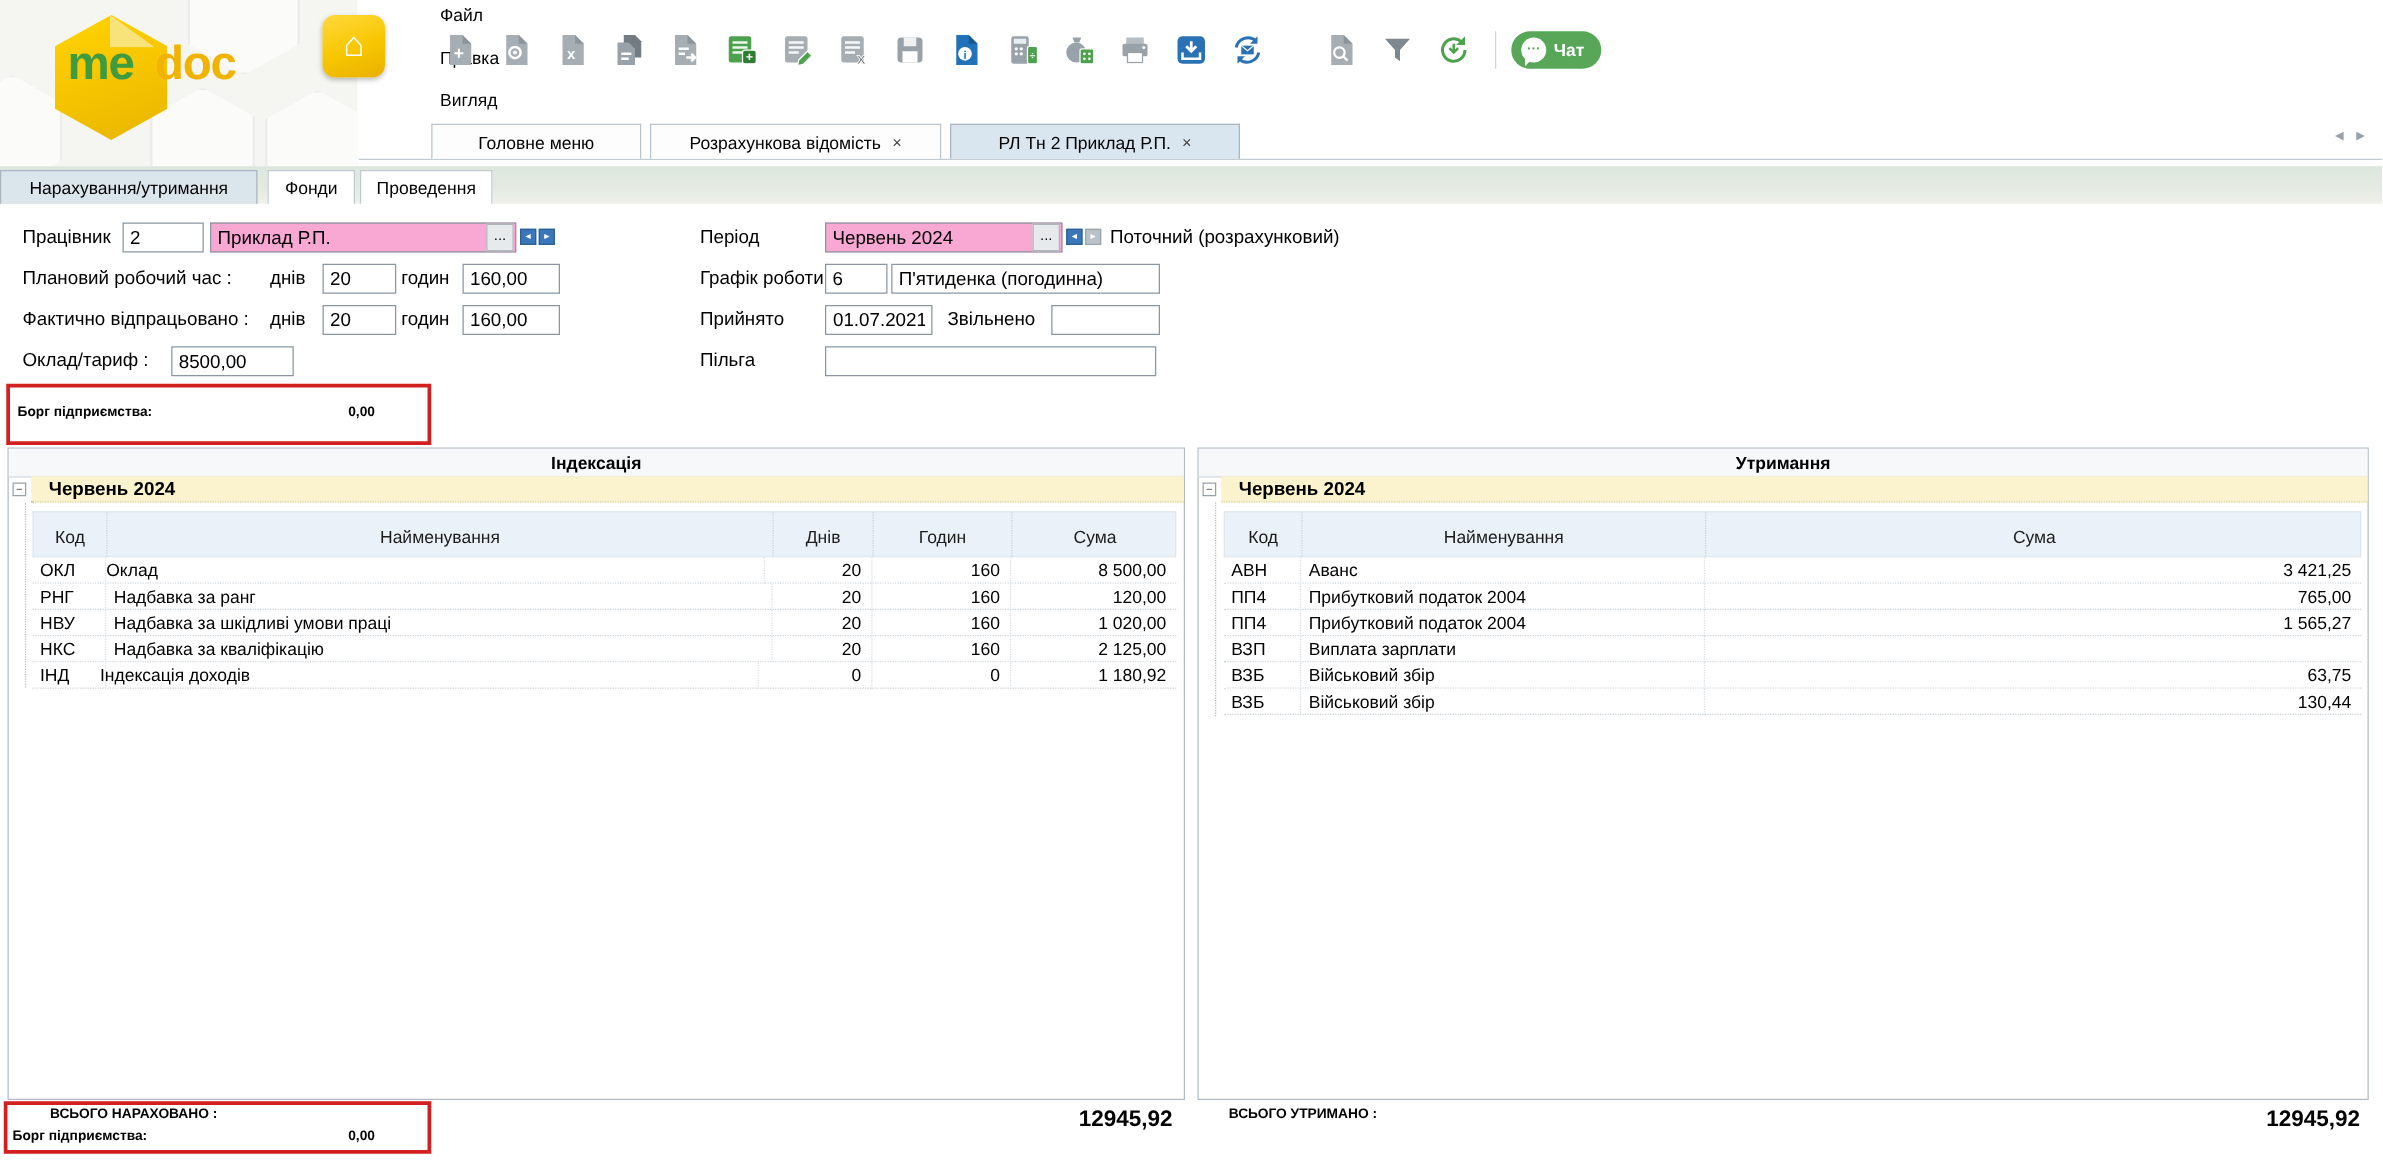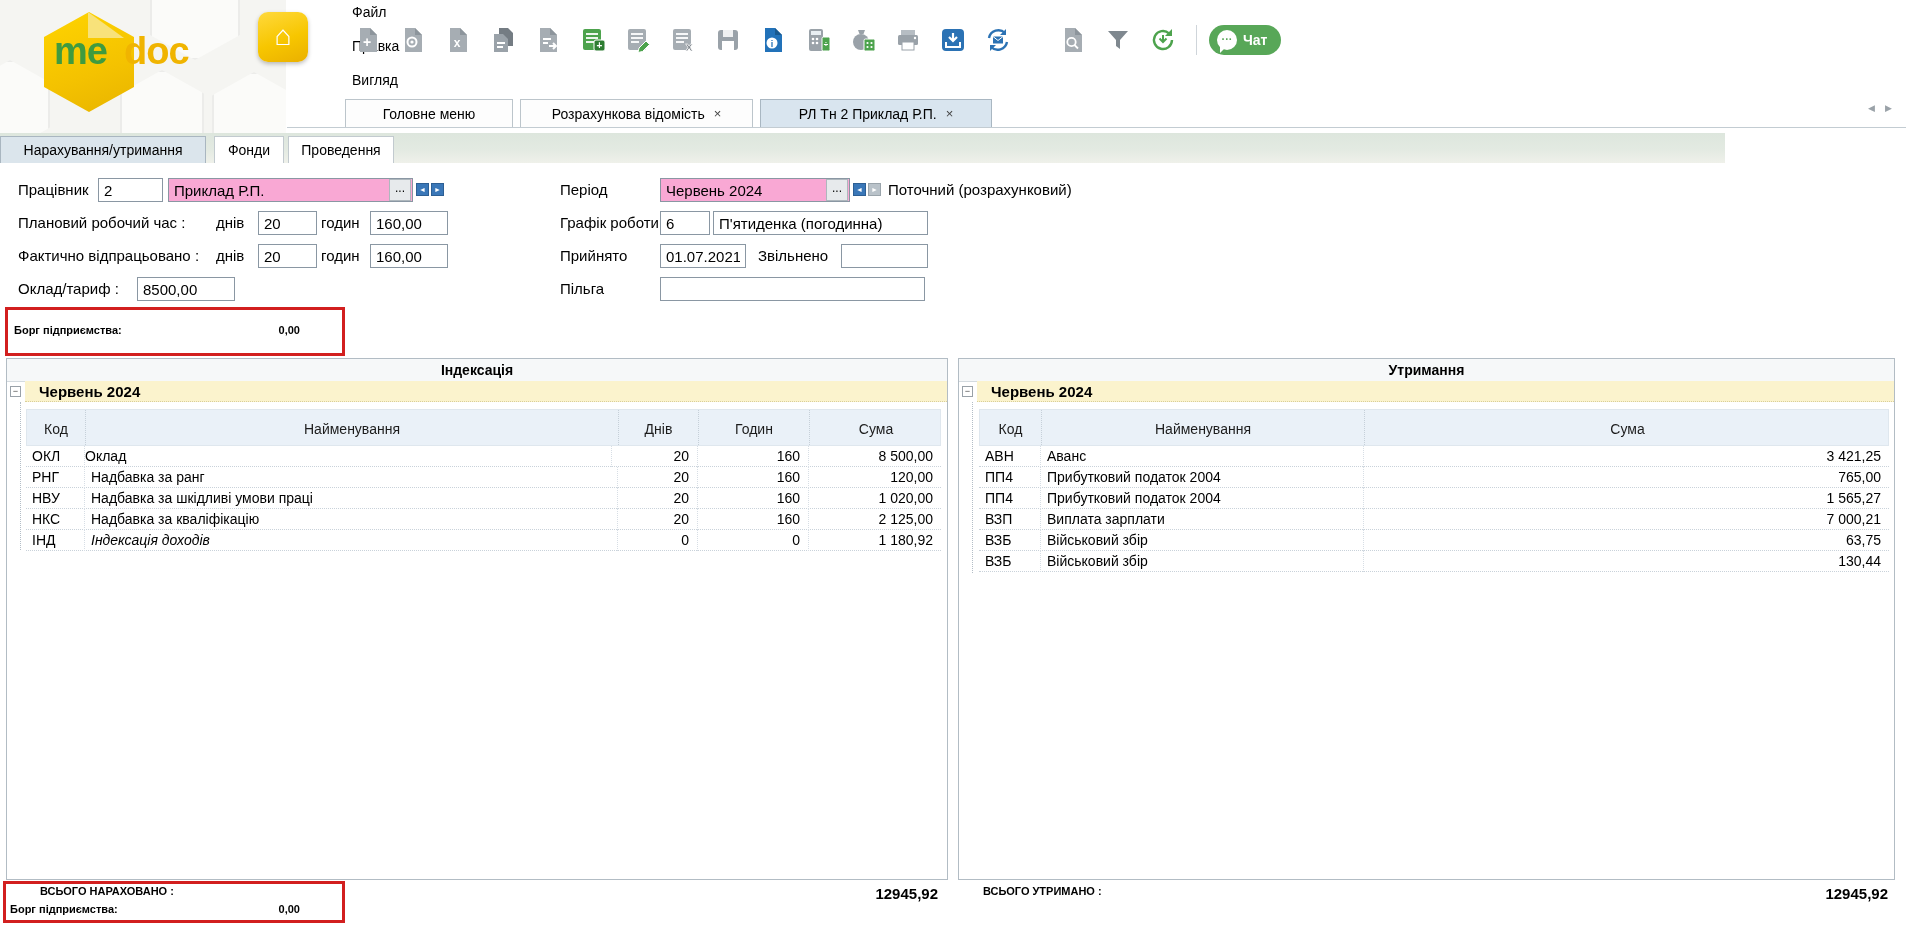--- a/index.html
+++ b/index.html
@@ -32,21 +32,21 @@
   .chat-bubble:after{content:"";position:absolute;left:3px;bottom:-3px;border:4px solid transparent;border-top-color:#fff;border-left-color:#fff;}
   .chat-label{color:#fff;font-size:14px;font-weight:bold;}
   
   .tabline{position:absolute;left:287px;top:127px;right:0;height:1px;background:#c3ccd2;}
   .doctab{position:absolute;top:99px;height:28px;box-sizing:border-box;border:1px solid #bcc5cb;border-bottom:none;
           background:#fdfdfd;display:flex;align-items:center;justify-content:center;gap:9px;font-size:14px;cursor:pointer;}
   .doctab.active{background:#d9e5ef;border-color:#a9b7c2;}
   .tab-close{font-size:13px;color:#444;line-height:12px;cursor:pointer;}
   .tabnav{position:absolute;top:103px;font-size:9px;color:#9aa2a8;cursor:pointer;}
   
-  .subtabbar{position:absolute;left:0;top:133px;width:1725px;height:30px;
+  .subtabbar{position:absolute;left:0;top:133px;width:1906px;height:30px;
              background:linear-gradient(180deg,#dde6dd 0%,#e3eae2 55%,#eff1ea 100%);}
   .subtab{position:absolute;bottom:0;height:27px;box-sizing:border-box;background:#fff;border:1px solid #c2cacf;border-bottom:none;
           font-size:14px;display:flex;align-items:center;justify-content:center;cursor:pointer;}
   .subtab.active{background:#dbe5ec;border-color:#a9b6c0;}
   
   .lbl{position:absolute;font-size:15px;line-height:24px;height:24px;white-space:nowrap;}
   .inp{position:absolute;box-sizing:border-box;height:24px;border:1px solid #8a97a3;background:#fff;
        font-family:"Liberation Sans",sans-serif;font-size:15px;padding:1px 5px;color:#000;}
   .combo{position:absolute;box-sizing:border-box;height:24px;border:1px solid #8a97a3;background:#f9a8d4;
          display:flex;align-items:center;}
@@ -71,21 +71,21 @@
   .thead{position:absolute;top:50px;height:37px;background:#eaf1f8;border:1px solid #dfe7ee;box-sizing:border-box;}
   .hc{position:absolute;top:0;height:37px;font-size:14px;color:#1c1c1c;display:flex;align-items:center;justify-content:center;
       border-right:1px dotted #c6d0d9;box-sizing:border-box;}
   .trow{position:absolute;height:21px;border-bottom:1px dotted #c9d2da;box-sizing:border-box;background:#fff;cursor:default;}
   .tc{position:absolute;top:0;height:21px;font-size:14px;line-height:20px;white-space:nowrap;overflow:hidden;box-sizing:border-box;
       border-right:1px dotted #d7dee5;}
   .tc.num{text-align:right;padding-right:8px;}
   .tc.txt{text-align:left;padding-left:6px;}
   
   .lt.c1{left:19px;width:59px;}
-  .totval{position:absolute;font-size:15px;font-weight:bold;text-align:right;white-space:nowrap;}
+  .totval{position:absolute;font-size:18px;font-weight:bold;text-align:right;white-space:nowrap;}
 </style>
 </head>
 <body>
 
 <div class="stage">
 
   <div class="logo-block">
     <div class="hexdeco" style="left:-30px;top:60px;width:80px;height:90px;"></div>
     <div class="hexdeco" style="left:150px;top:-40px;width:90px;height:100px;"></div>
     <div class="hexdeco" style="left:120px;top:70px;width:84px;height:94px;"></div>
@@ -372,21 +372,21 @@
     </div>
     <div class="trow" style="left:19px;top:150px;width:915px;">
       <span class="tc txt" style="left:0;width:59px;">НКС</span>
       <span class="tc txt" style="left:59px;width:533px;">Надбавка за кваліфікацію</span>
       <span class="tc num" style="left:592px;width:80px;">20</span>
       <span class="tc num" style="left:672px;width:111px;">160</span>
       <span class="tc num" style="left:783px;width:132px;border-right:none;">2 125,00</span>
     </div>
     <div class="trow" style="left:19px;top:171px;width:915px;">
       <span class="tc txt" style="left:0;width:59px;">ІНД</span>
-      <span class="tc txt" style="left:59px;width:533px;font-style:italic;">Індексація доходів</span>
+      <span class="tc txt" style="left:48px;width:533px;">Індексація доходів</span>
       <span class="tc num" style="left:592px;width:80px;">0</span>
       <span class="tc num" style="left:672px;width:111px;">0</span>
       <span class="tc num" style="left:783px;width:132px;border-right:none;">1 180,92</span>
     </div>
   </div>
 
   <div class="panel" style="left:958px;width:937px;">
     <div class="ptitle">Утримання</div>
     <span class="expander">−</span>
     <div class="groupband">Червень 2024</div>
@@ -407,21 +407,20 @@
       <span class="tc num" style="left:385px;width:525px;border-right:none;">765,00</span>
     </div>
     <div class="trow" style="left:20px;top:129px;width:910px;">
       <span class="tc txt" style="left:0;width:62px;">ПП4</span>
       <span class="tc txt" style="left:62px;width:323px;">Прибутковий податок 2004</span>
       <span class="tc num" style="left:385px;width:525px;border-right:none;">1 565,27</span>
     </div>
     <div class="trow" style="left:20px;top:150px;width:910px;">
       <span class="tc txt" style="left:0;width:62px;">ВЗП</span>
       <span class="tc txt" style="left:62px;width:323px;">Виплата зарплати</span>
-      <span class="tc num" style="left:385px;width:525px;border-right:none;">7 000,21</span>
     </div>
     <div class="trow" style="left:20px;top:171px;width:910px;">
       <span class="tc txt" style="left:0;width:62px;">ВЗБ</span>
       <span class="tc txt" style="left:62px;width:323px;">Військовий збір</span>
       <span class="tc num" style="left:385px;width:525px;border-right:none;">63,75</span>
     </div>
     <div class="trow" style="left:20px;top:192px;width:910px;">
       <span class="tc txt" style="left:0;width:62px;">ВЗБ</span>
       <span class="tc txt" style="left:62px;width:323px;">Військовий збір</span>
       <span class="tc num" style="left:385px;width:525px;border-right:none;">130,44</span>

